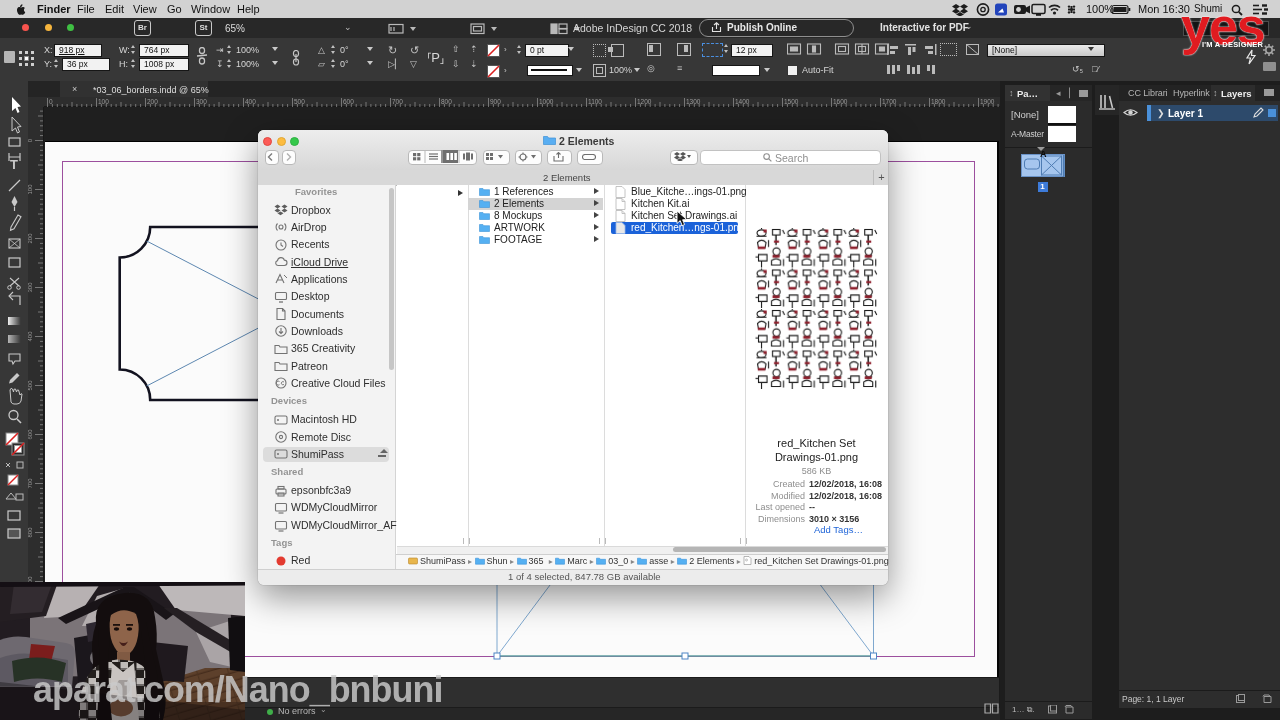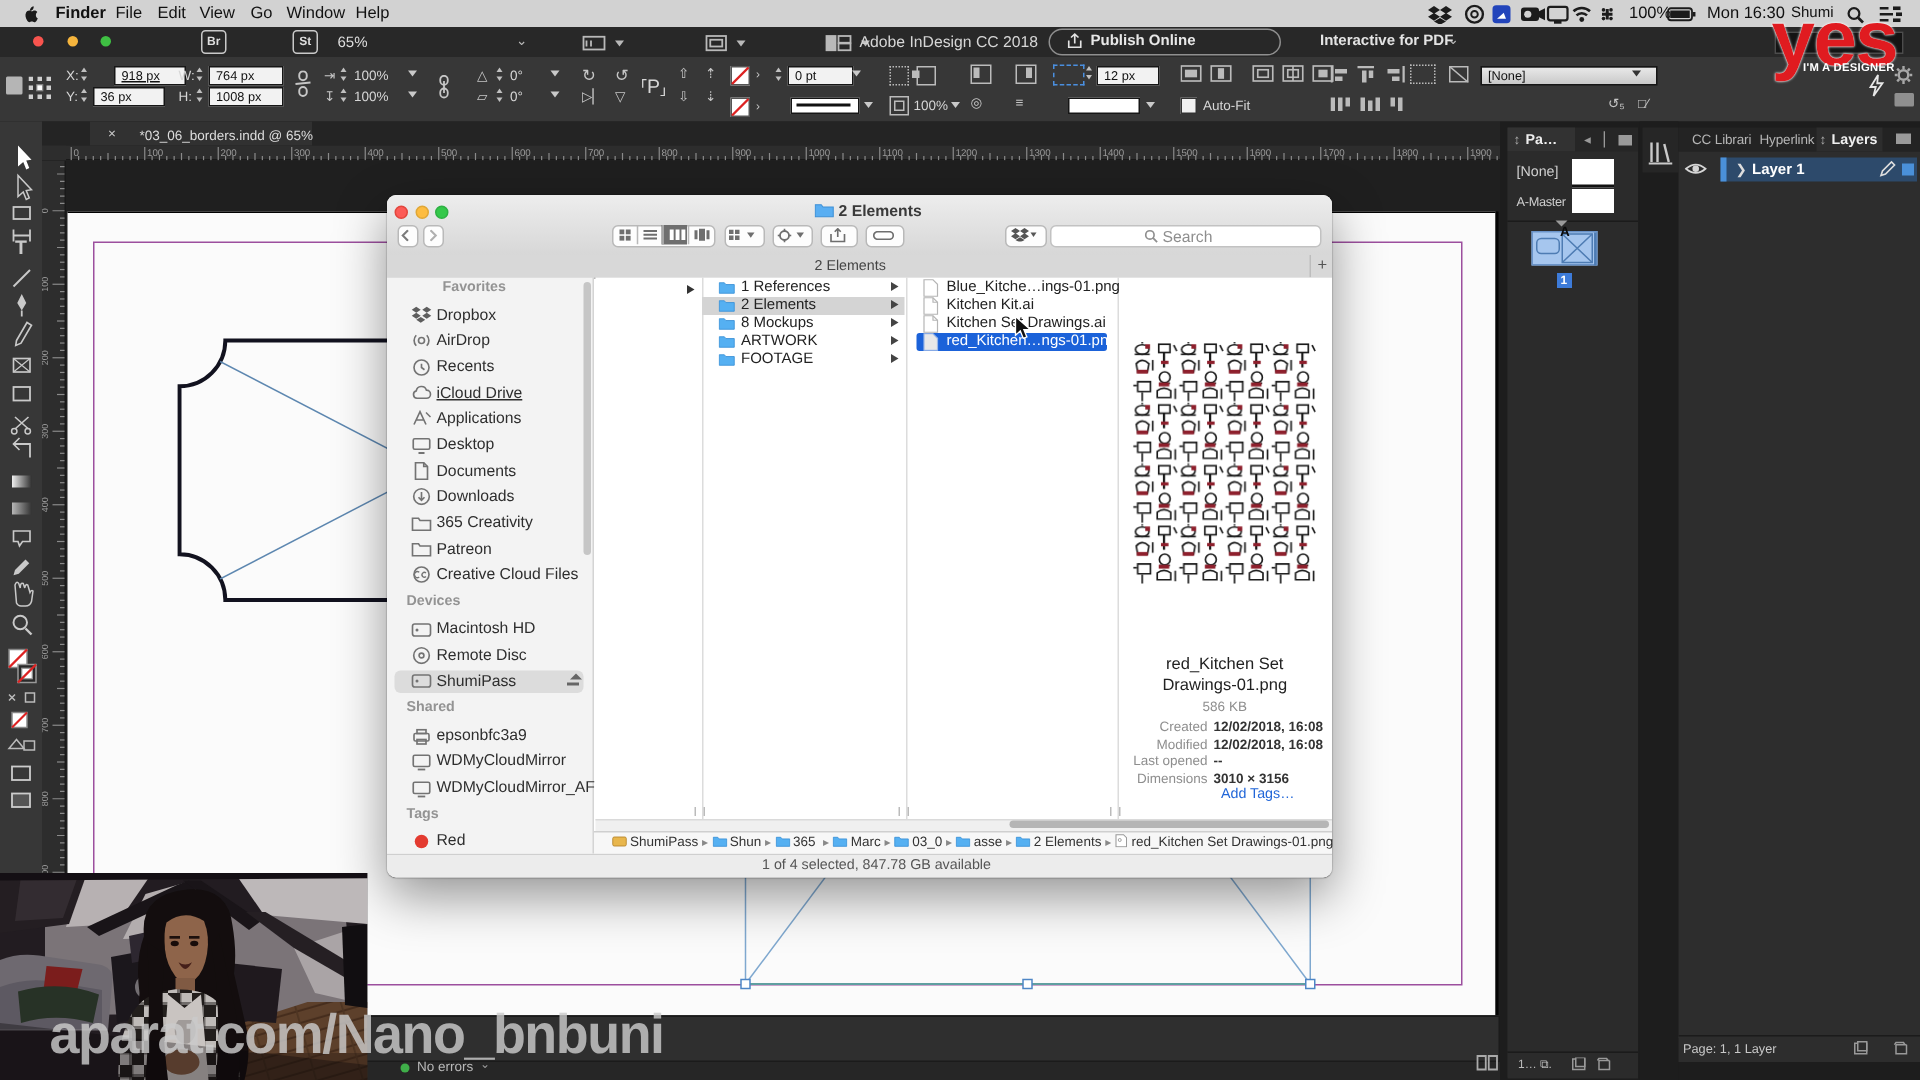--- a/index.html
+++ b/index.html
@@ -133,21 +133,21 @@
       <rect x="0" y="6" width="3" height="3"></rect>
       <rect x="12" y="6" width="3" height="3"></rect>
       <rect x="0" y="12" width="3" height="3"></rect>
       <rect x="6" y="12" width="3" height="3"></rect>
       <rect x="12" y="12" width="3" height="3"></rect>
     </g>
  <rect x="5.5" y="5.5" width="4" height="4" fill="#fff" stroke="#888" stroke-width=".8"></rect>
 </svg>
 <div class="cpl" style="left:44px;top:45px;">X:</div>
 <div class="stp" style="left:53px;top:44px;"></div>
-<div class="cpf" style="left:76px;top:43.5px;width:42px;text-decoration:underline;">918 px</div>
+<div class="cpf" style="left:54px;top:43.5px;width:42px;text-decoration:underline;">918 px</div>
 <div class="cpl" style="left:44px;top:59px;">Y:</div>
 <div class="stp" style="left:53px;top:58px;"></div>
 <div class="cpf" style="left:62px;top:57.5px;width:42px;">36 px</div>
 <div class="cpl" style="left:119px;top:45px;">W:</div>
 <div class="stp" style="left:130px;top:44px;"></div>
 <div class="cpf" style="left:139px;top:43.5px;width:44px;">764 px</div>
 <div class="cpl" style="left:119px;top:59px;">H:</div>
 <div class="stp" style="left:130px;top:58px;"></div>
 <div class="cpf" style="left:139px;top:57.5px;width:44px;">1008 px</div>
 <svg class="abs" style="left:196px;top:47px;" width="12" height="18" viewBox="0 0 12 18">

